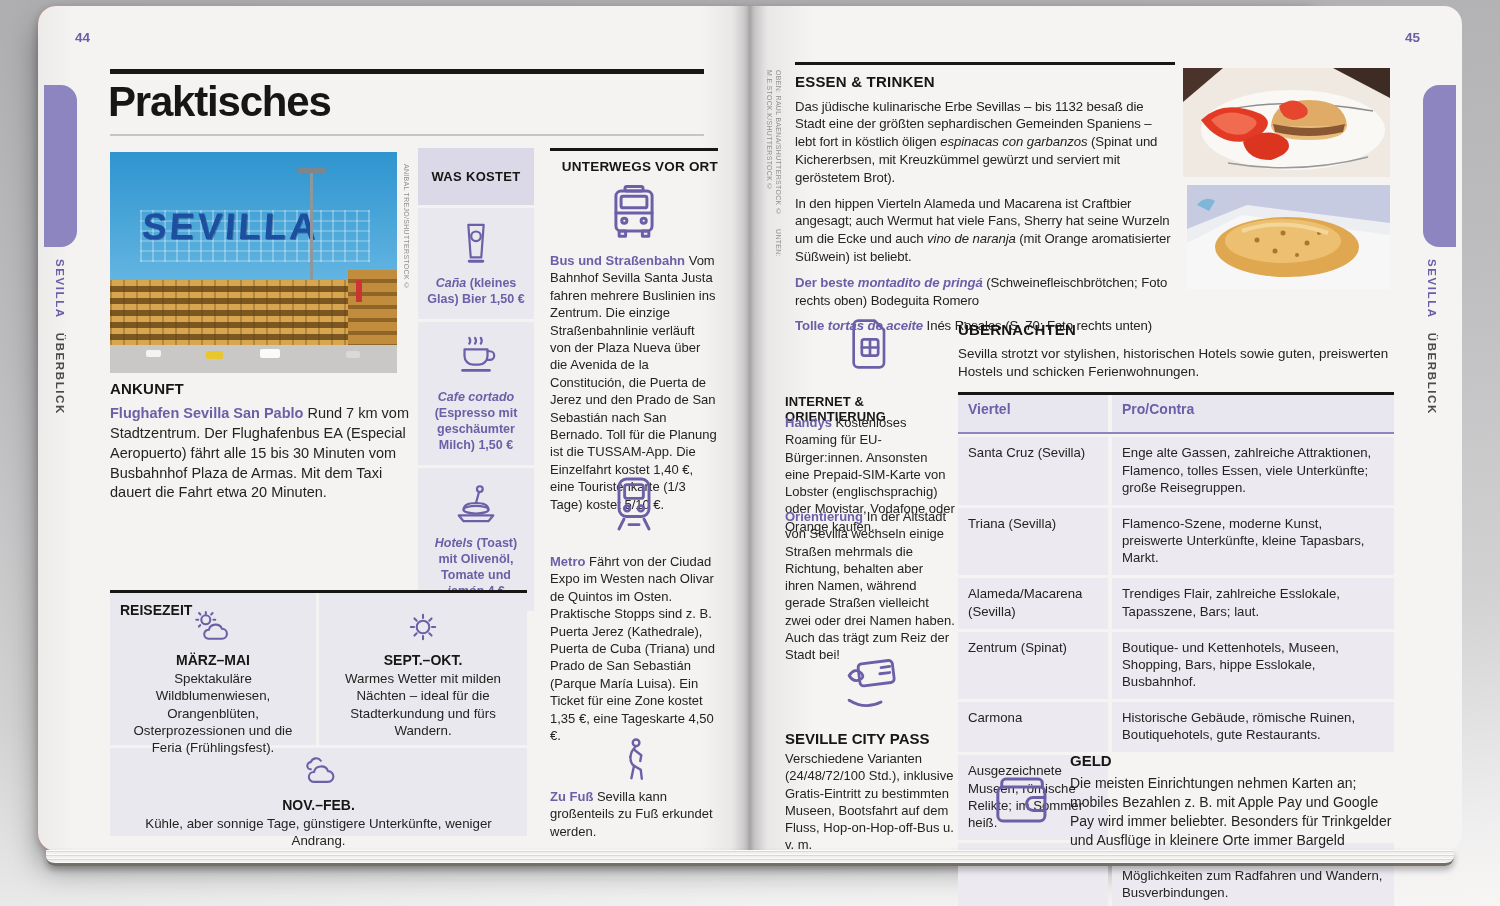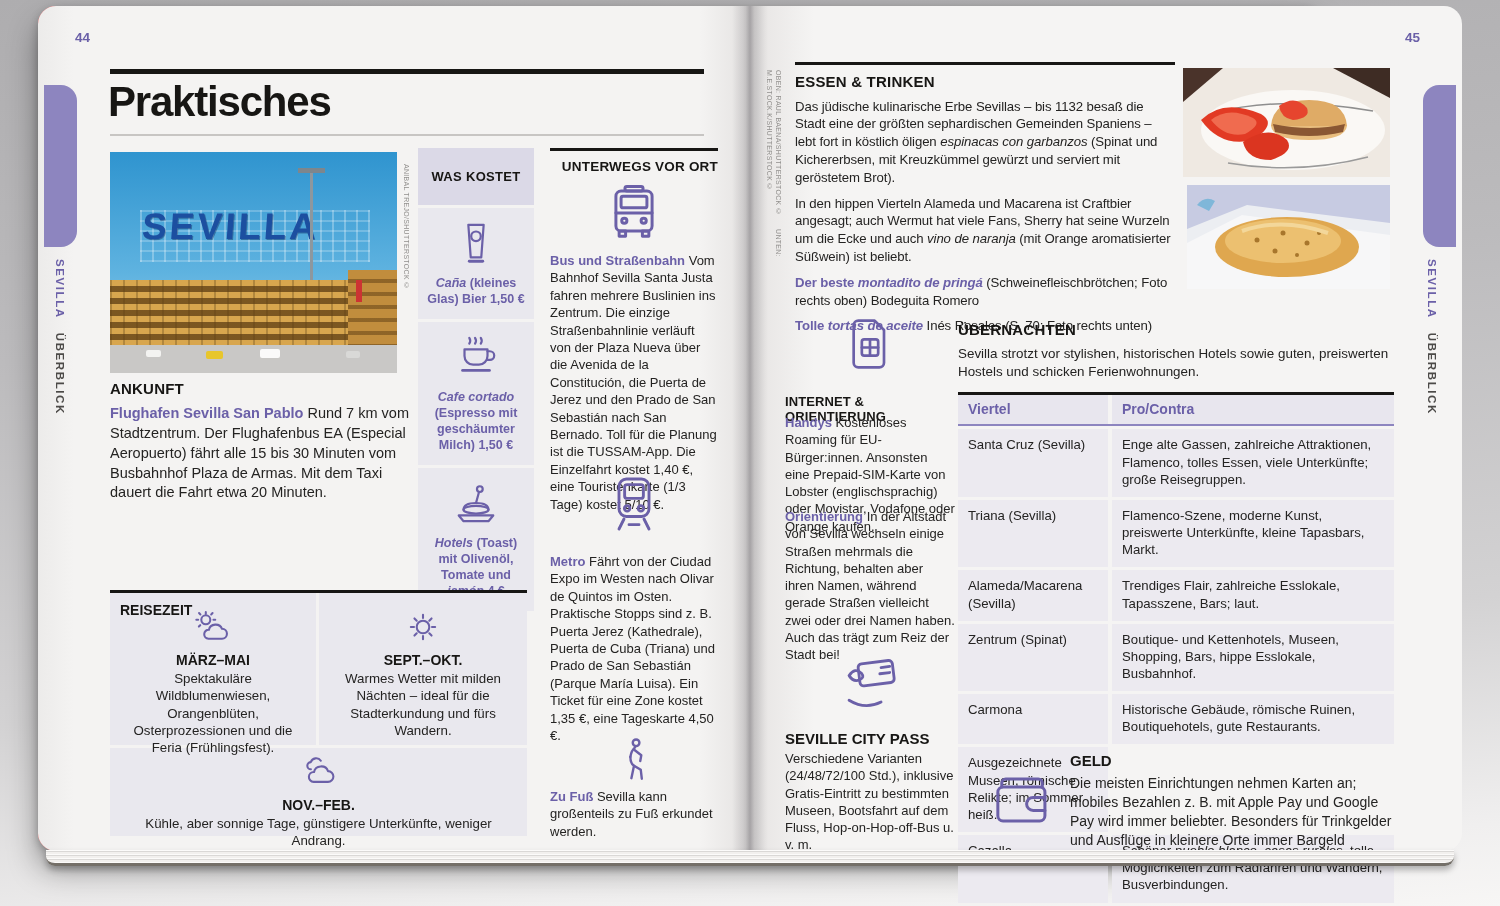--- a/index.html
+++ b/index.html
@@ -100,21 +100,21 @@
   
   #essen{position:absolute;left:45px;top:56px;width:380px;}
   #essen p{margin-top:8px;font-size:13.2px;line-height:1.35;letter-spacing:-.1px;}
   #photo-sandwich{position:absolute;left:433px;top:62px;width:207px;height:109px;overflow:hidden;}
   #photo-torta{position:absolute;left:437px;top:179px;width:203px;height:104px;overflow:hidden;}
 
   #uebernachten{position:absolute;left:208px;top:315px;width:436px;}
   #uebernachten .intro{margin-top:7px;font-size:13.4px;line-height:1.36;}
   .tbl{margin-top:11px;border-top:3px solid var(--ink);}
   .thead{display:grid;grid-template-columns:150px 1fr;gap:0 4px;border-bottom:2.5px solid var(--tab);}
-  .thead div{background:#e8e6ee;padding:6px 10px 7px;font-weight:bold;color:var(--purple);font-size:14px;}
+  .thead div{background:#e8e6ee;padding:6px 10px 15px;font-weight:bold;color:var(--purple);font-size:14px;}
   .trow{display:grid;grid-template-columns:150px 1fr;gap:0 4px;margin-top:3px;}
   .tc{background:var(--rowbg);padding:7px 10px 9px;font-size:13.2px;line-height:1.3;}
 
   #internet{position:absolute;left:35px;top:296px;width:170px;height:556px;}
   #internet .icon-c{position:absolute;left:50%;transform:translateX(-50%);}
   #sim-icon{top:14px;} 
   #int-head{position:absolute;top:92px;width:100%;font-size:13px;font-weight:bold;color:var(--ink);letter-spacing:.1px;}
   .int-text{position:absolute;left:0;width:100%;font-size:13px;line-height:1.33;}
   #int-handys{top:112px;} #int-orient{top:206px;}
   #cp-icon{top:352px;}

